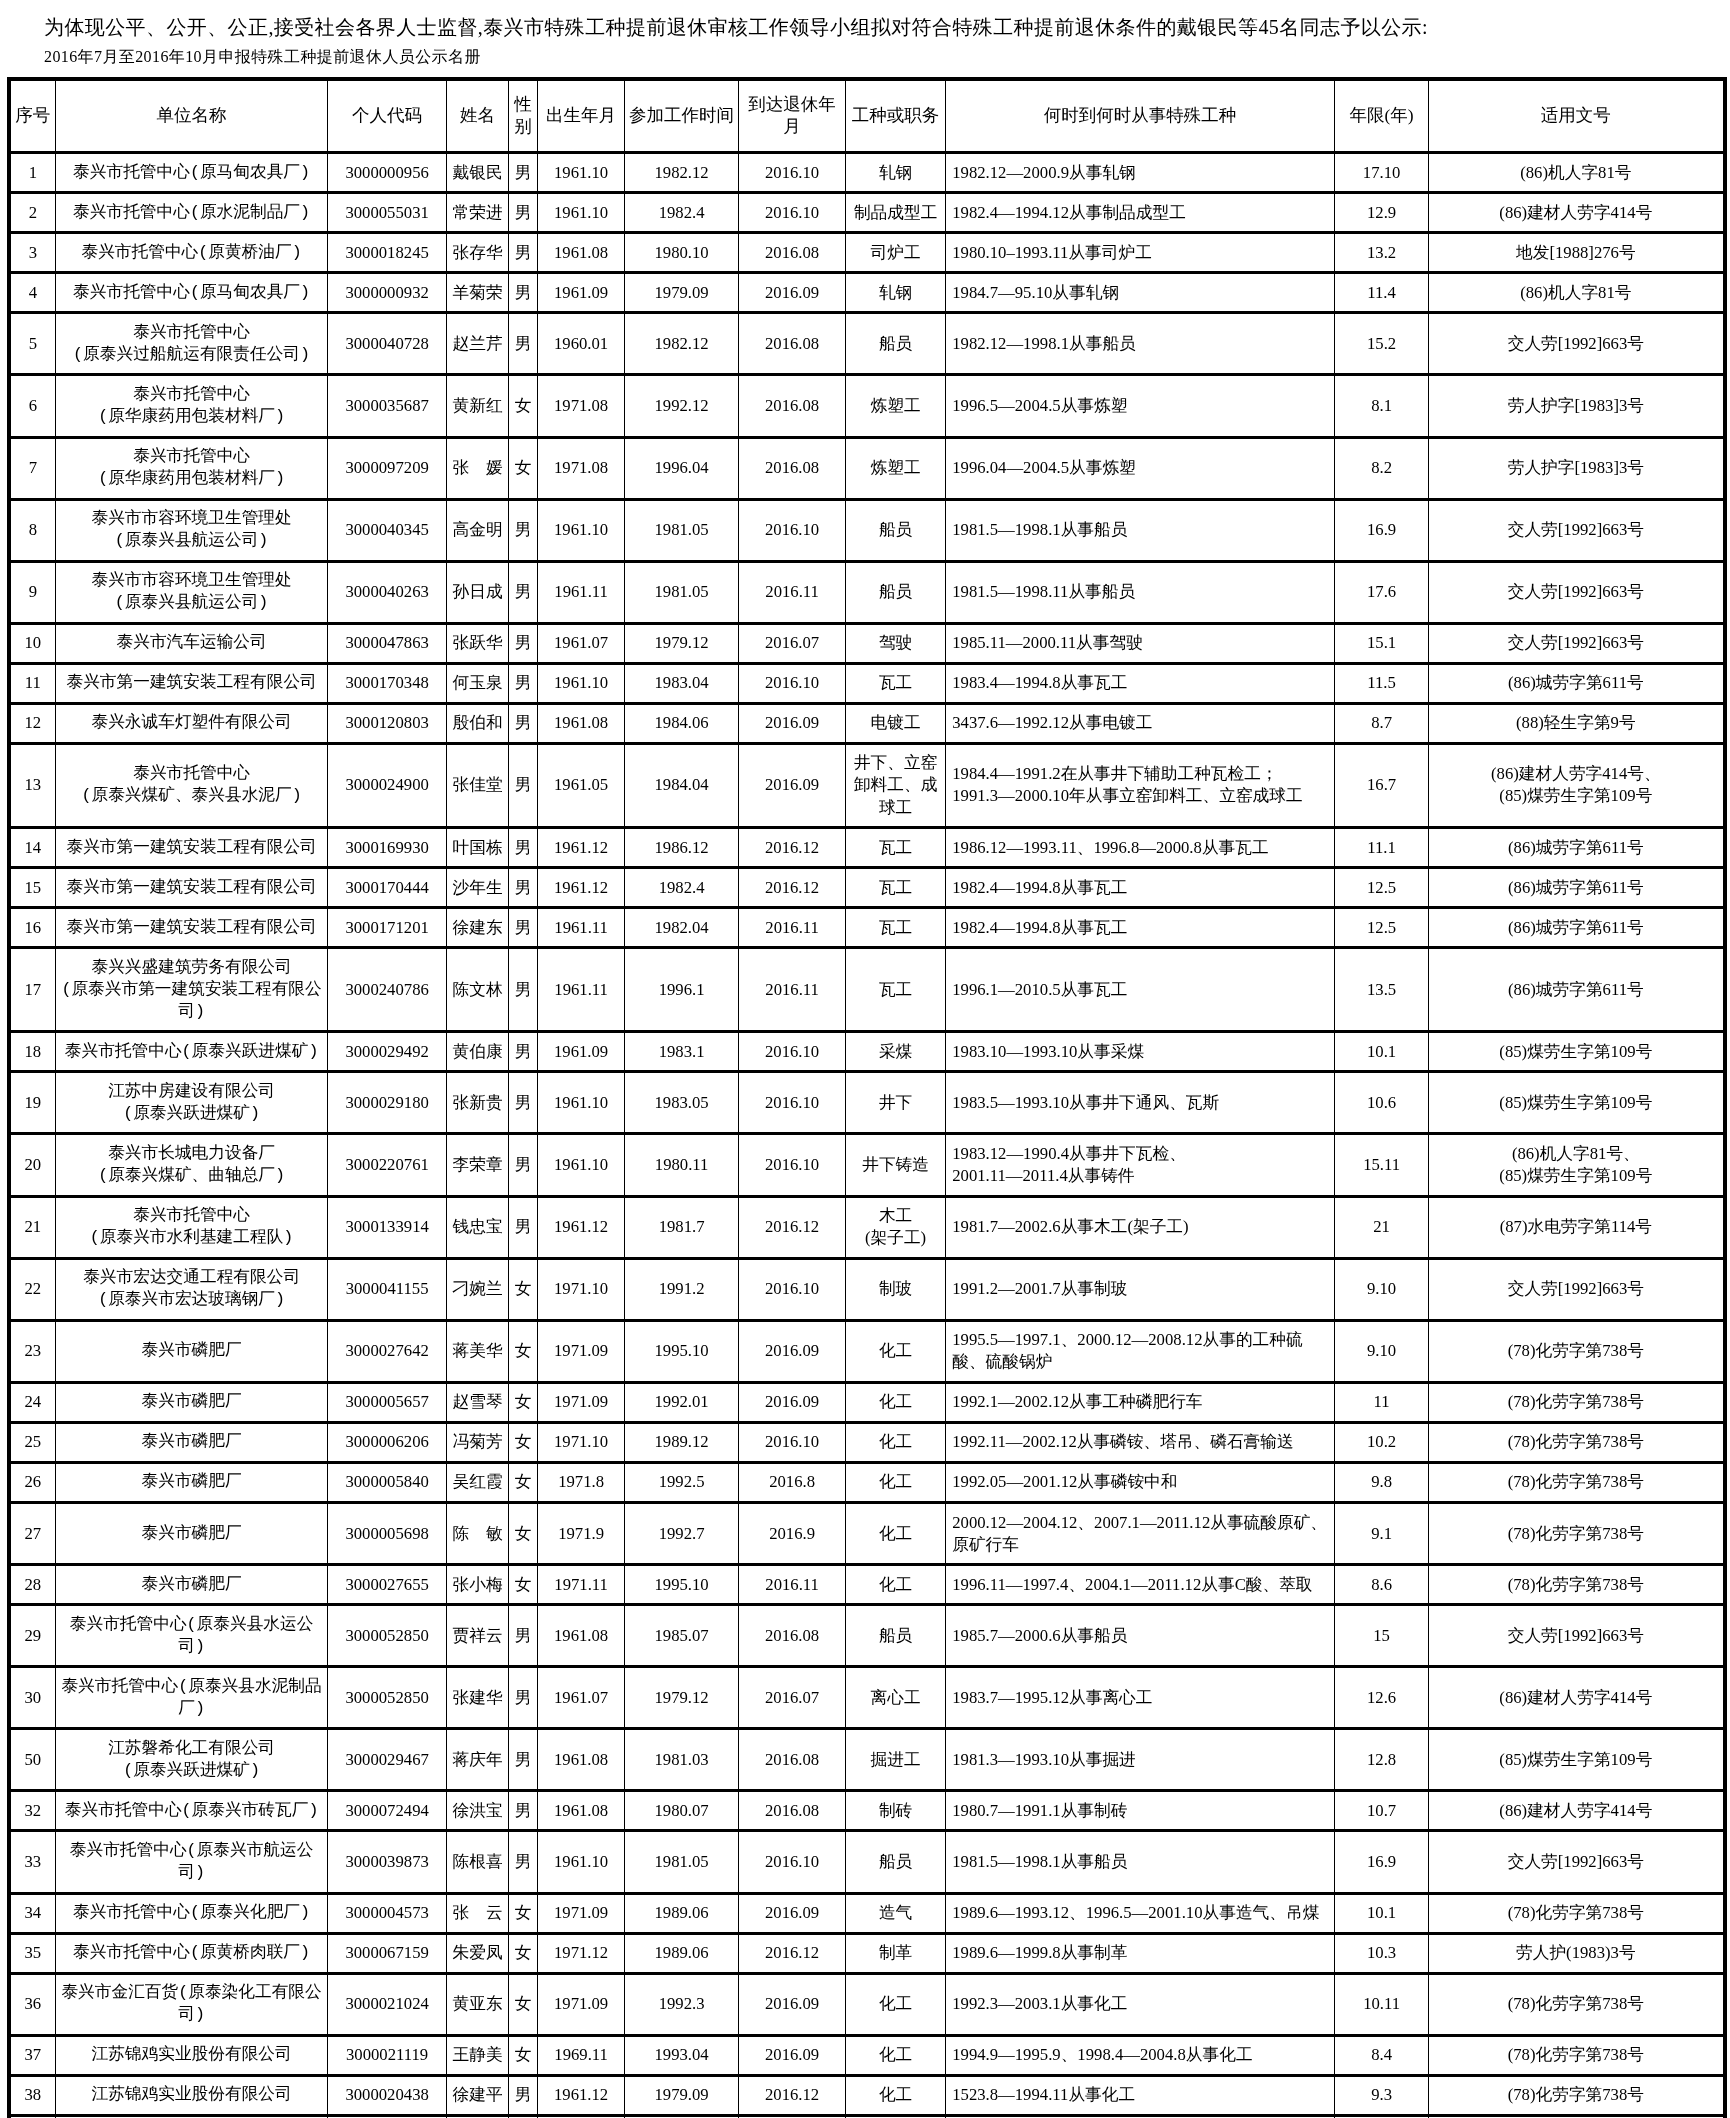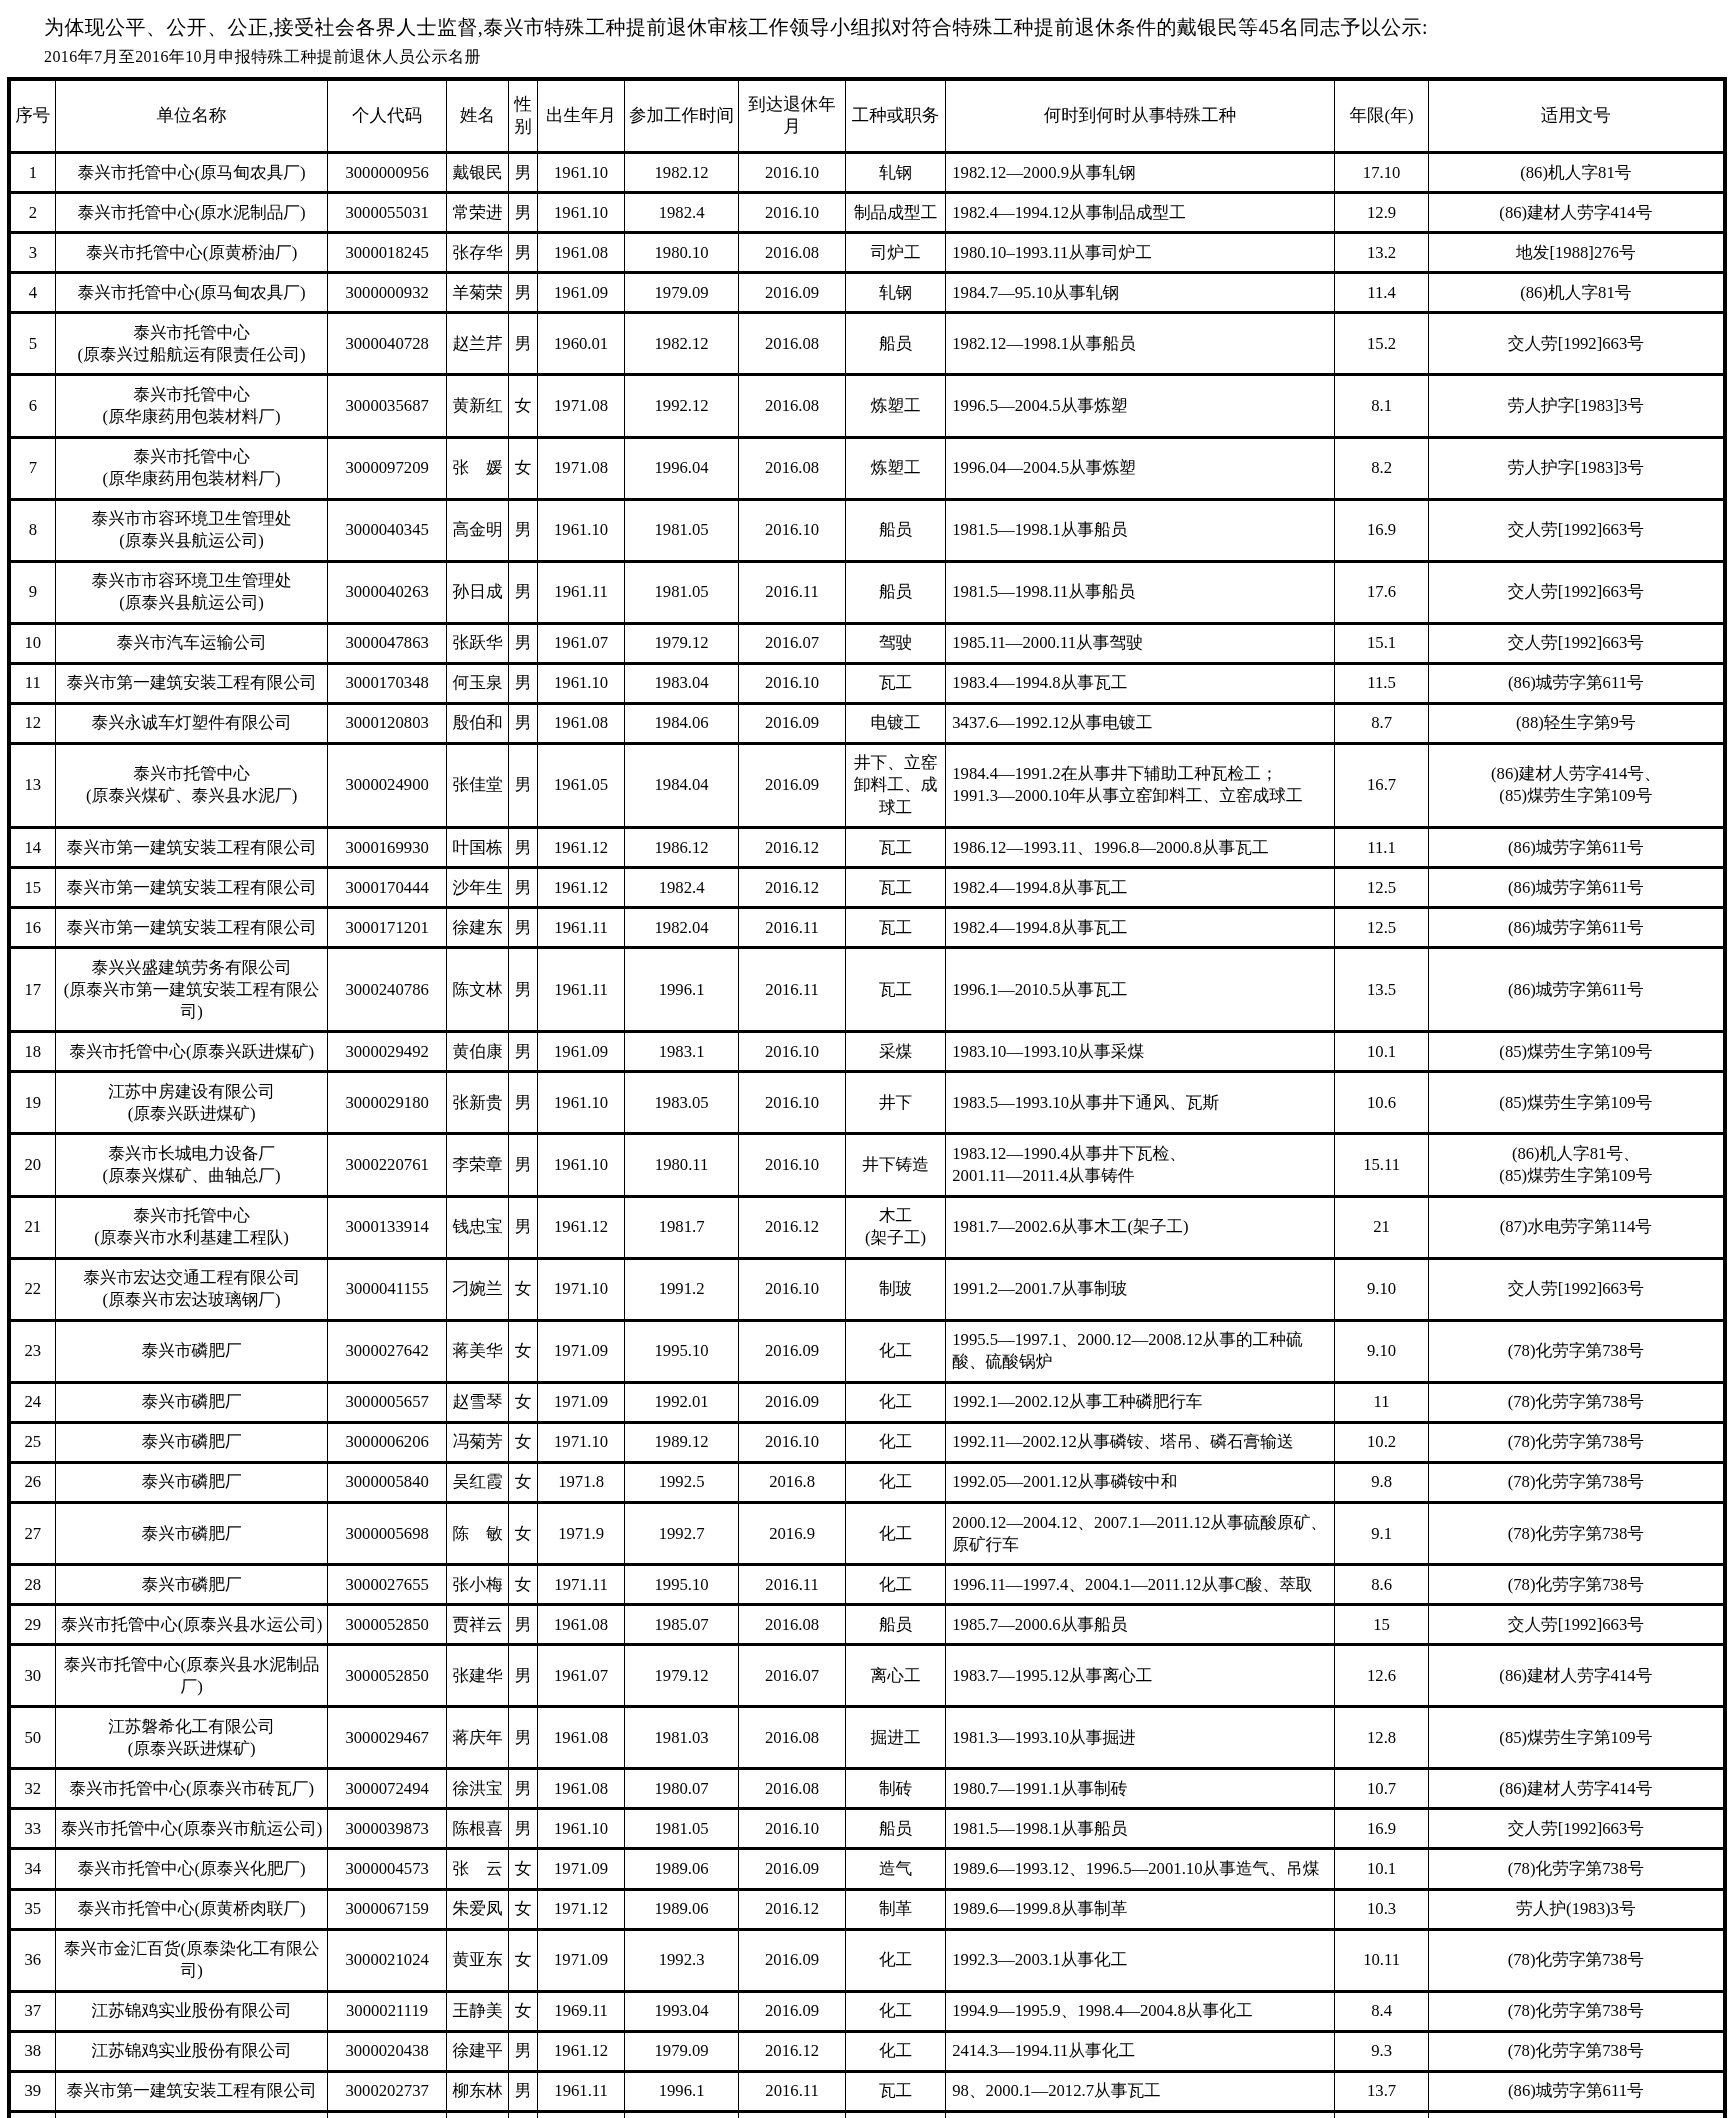--- a/index.html
+++ b/index.html
@@ -34,21 +34,21 @@
     font-size:17.5px;
     padding:13px 2.6px;
     line-height:1.25;
   }
   td {
     font-size:16.7px;
     padding:7.5px 3.5px;
     line-height:1.32;
   }
   td.col-9 { text-align:left; padding-left:6.1px; }
-  td.col-1 { padding-left:2.6px; padding-right:2.6px; }
+  td.col-1 { padding-left:2.6px; padding-right:2.6px;font-family:Liberation Mono, monospace; }
 </style>
 </head>
 <body>
 
 <div class="intro">
   <div class="intro-line1">为体现公平、公开、公正,接受社会各界人士监督,泰兴市特殊工种提前退休审核工作领导小组拟对符合特殊工种提前退休条件的戴银民等45名同志予以公示:</div>
   <div class="intro-line2">2016年7月至2016年10月申报特殊工种提前退休人员公示名册</div>
 </div>
 
 <table class="roster">
@@ -621,21 +621,21 @@
       <tr>
         <td class="col-0">38</td>
         <td class="col-1">江苏锦鸡实业股份有限公司</td>
         <td class="col-2">3000020438</td>
         <td class="col-3">徐建平</td>
         <td class="col-4">男</td>
         <td class="col-5">1961.12</td>
         <td class="col-6">1979.09</td>
         <td class="col-7">2016.12</td>
         <td class="col-8">化工</td>
-        <td class="col-9">2414.3—1994.11从事化工</td>
+        <td class="col-9">1523.8—1994.11从事化工</td>
         <td class="col-10">9.3</td>
         <td class="col-11">(78)化劳字第738号</td>
       </tr>
       <tr>
         <td class="col-0">39</td>
         <td class="col-1">泰兴市第一建筑安装工程有限公司</td>
         <td class="col-2">3000202737</td>
         <td class="col-3">柳东林</td>
         <td class="col-4">男</td>
         <td class="col-5">1961.11</td>

